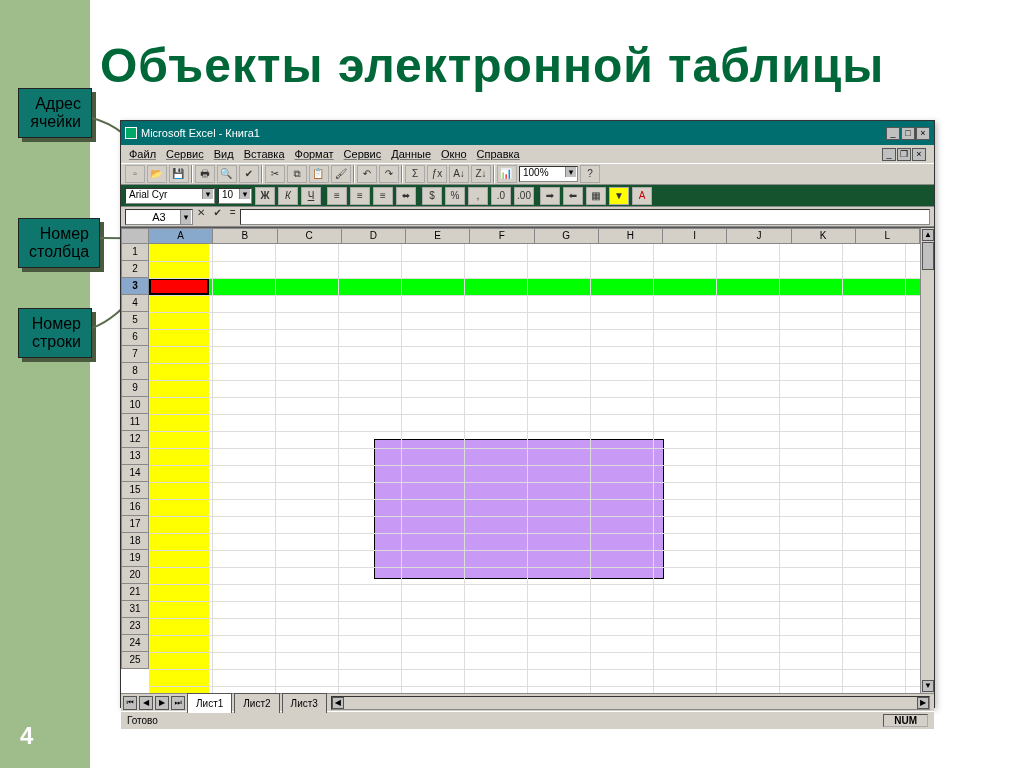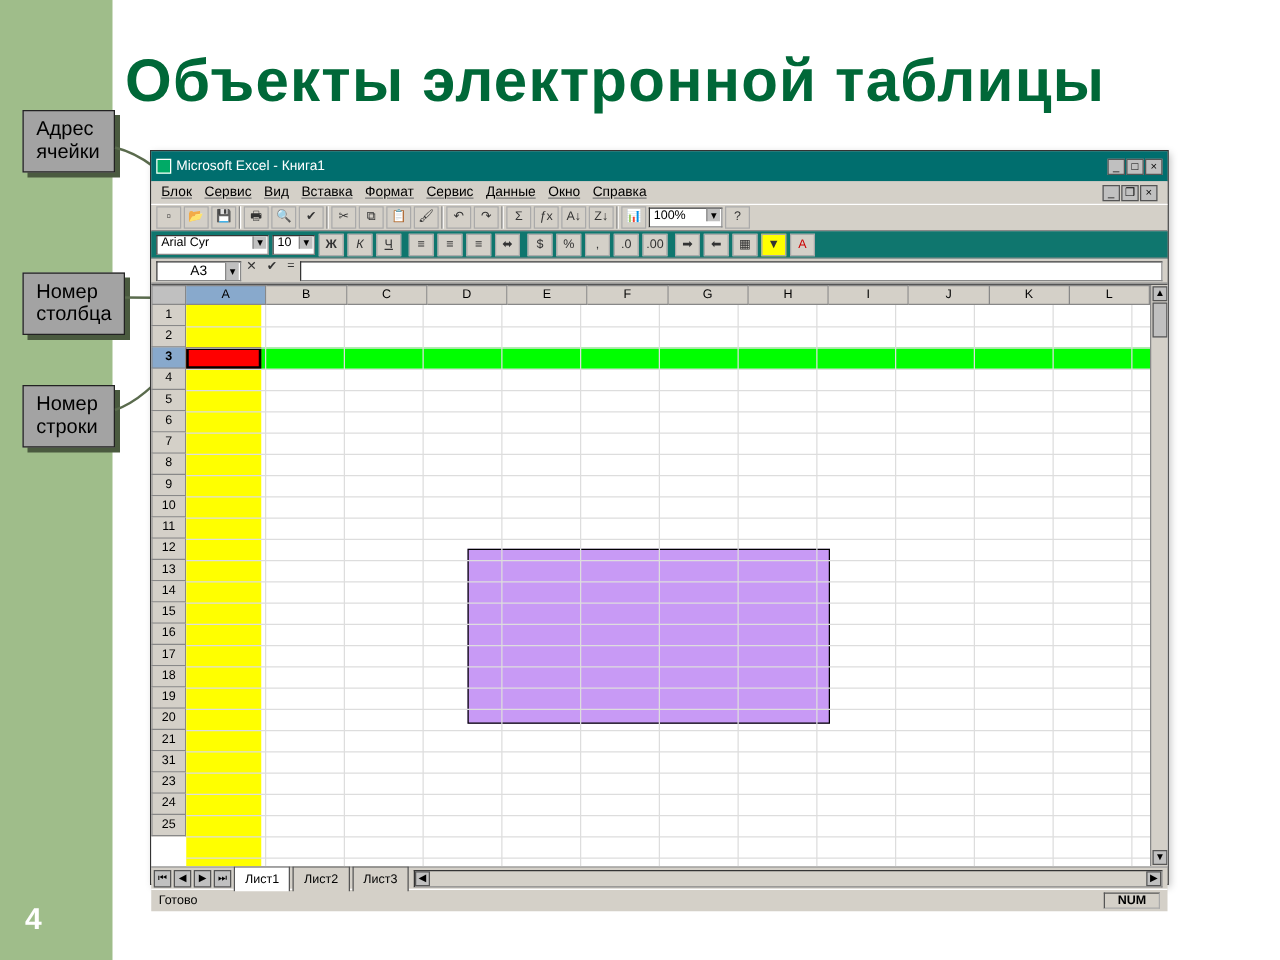--- a/index.html
+++ b/index.html
@@ -63,21 +63,21 @@
     padding: 0 4px;
     border-top:1px solid #fff; border-bottom:1px solid #888;
   }
   .tbtn {
     width:20px; height:18px; background:#d4d0c8; border:1px solid #aaa;
     font-size:10px; line-height:16px; text-align:center; color:#333;
   }
   .toolbar .sep { width:2px; height:18px; border-left:1px solid #888; border-right:1px solid #fff; }
 
   .fontbar {
-    height:22px; background:#0f766e;
+    height:22px; background:#14532d;
     display:flex; align-items:center; gap:3px; padding:0 4px;
     border-bottom:1px solid #888;
   }
   .combo {
     height:16px; background:#fff; border:1px inset #888;
     font-size:10px; padding:0 12px 0 3px; position:relative;
   }
   .combo::after{
     content:"▾"; position:absolute; right:1px; top:0; font-size:9px;
     background:#c0c0c0; width:10px; text-align:center; border-left:1px solid #888;
@@ -171,24 +171,24 @@
     height:18px; background:#d4d0c8; border-top:1px solid #fff;
     display:flex; align-items:center; justify-content:space-between;
     font-size:10px; padding:0 6px; color:#000;
   }
   .statusbar .wells { display:flex; gap:30px; }
   .well { padding:0 10px; border:1px inset #aaa; font-weight:bold;}
 
   
   .callout {
     position:absolute;
-    background:#a3a3a3;
+    background:#0f766e;
     border:1px solid #222;
     font-size:16px; color:#000;
-    text-align:left;
+    text-align:right;
     padding:6px 10px;
     box-shadow: 4px 4px 0 #4a5a3f;
   }
   svg.arrows { position:absolute; left:0; top:0; width:1024px; height:768px; pointer-events:none; }
 </style>
 </head>
 <body>
 
 <div class="left-stripe"></div>
 <div class="page-title">Объекты электронной таблицы</div>
@@ -242,21 +242,21 @@
       <span>Microsoft Excel - Книга1</span>
     </div>
     <div class="winbtns">
       <div class="winbtn">_</div>
       <div class="winbtn">□</div>
       <div class="winbtn">×</div>
     </div>
   </div>
 
   <div class="menubar">
-    <span>Блок</span>
+    <span>Файл</span>
     <span>Сервис</span>
     <span>Вид</span>
     <span>Вставка</span>
     <span>Формат</span>
     <span>Сервис</span>
     <span>Данные</span>
     <span>Окно</span>
     <span>Справка</span>
     <div style="flex:1"></div>
     <div class="winbtns">

